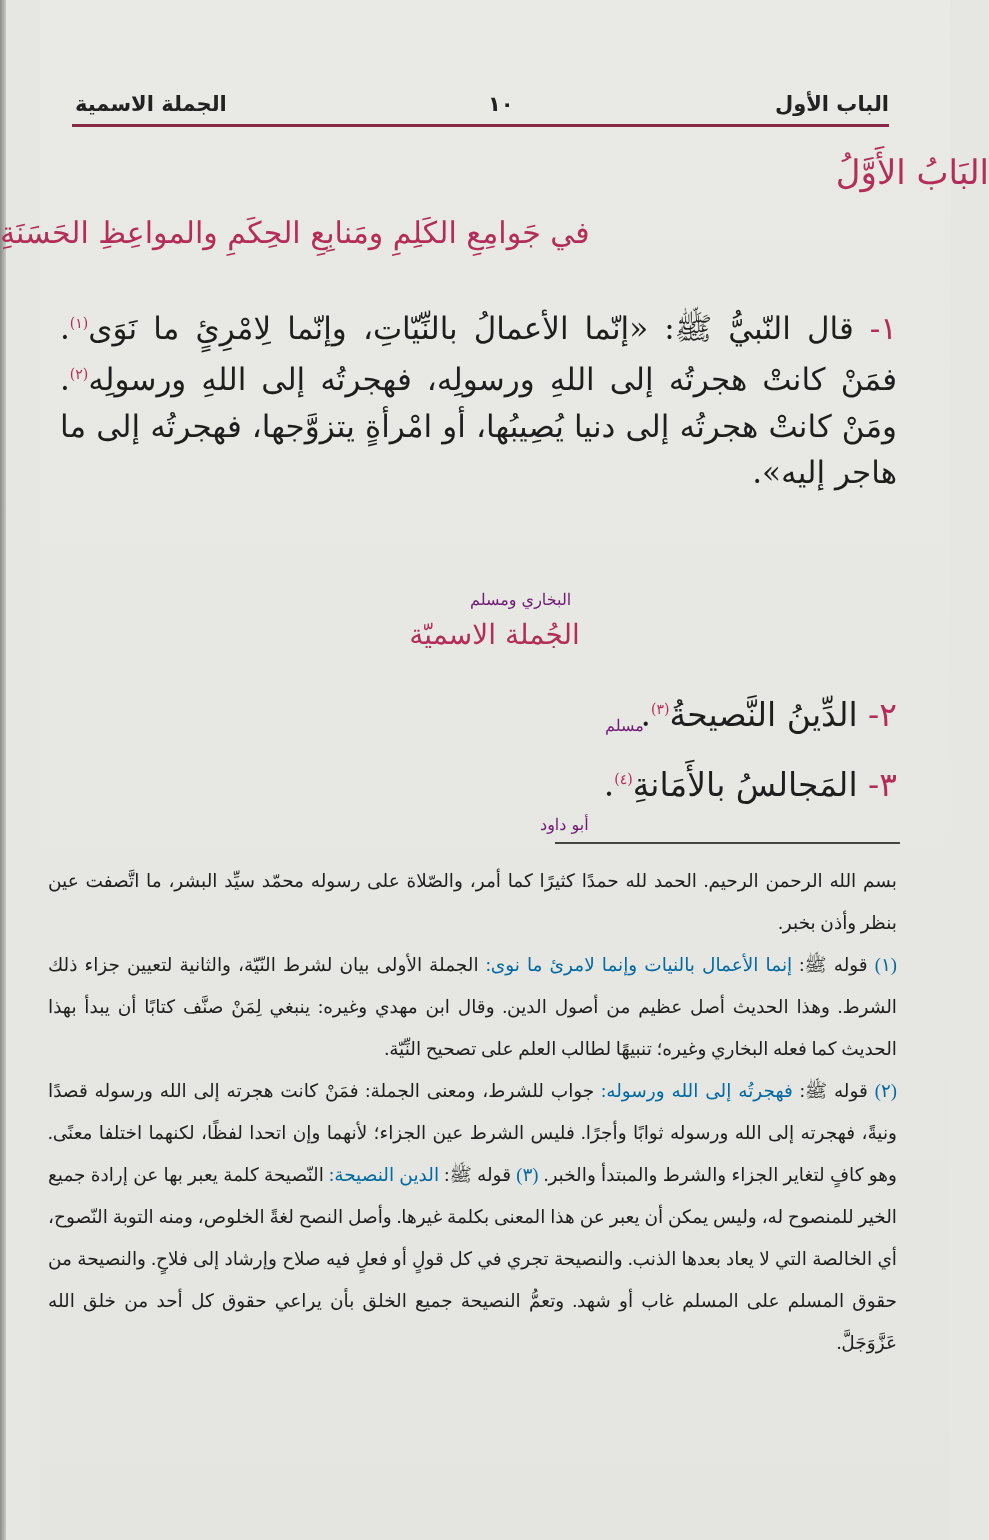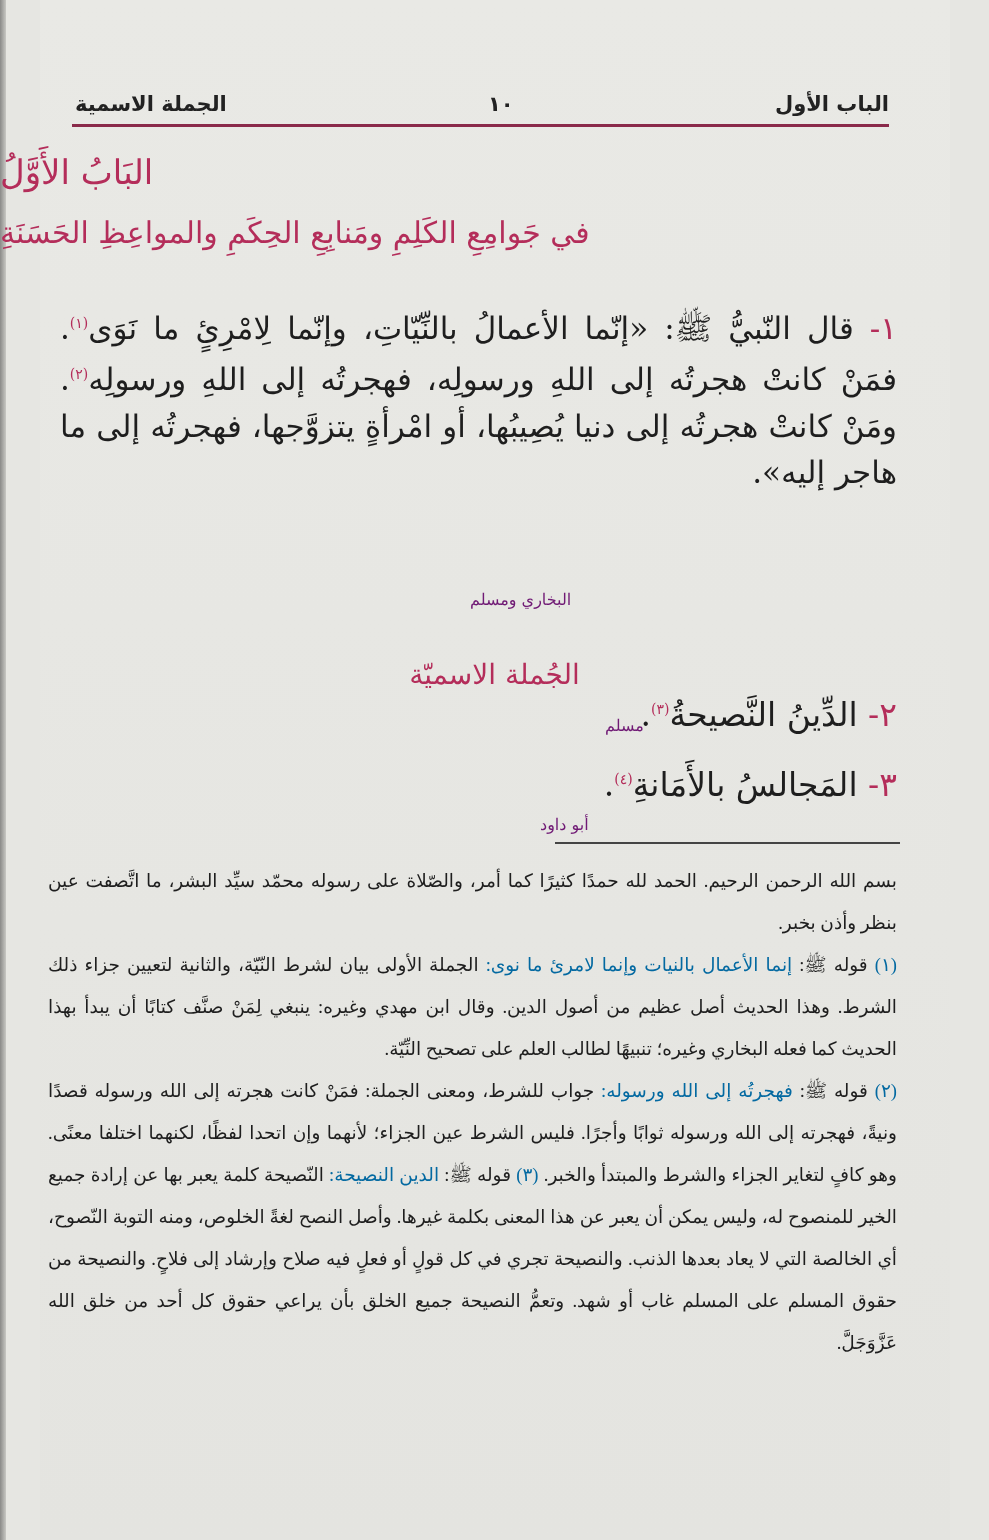--- a/index.html
+++ b/index.html
@@ -23,40 +23,40 @@
     display:flex; justify-content:space-between; align-items:center;
     direction:rtl;
     font-family:"DejaVu Sans", sans-serif; font-weight:bold; font-size:21px;
     color:#222;
   }
   .header-rule {
     position:absolute; left:72px; right:100px; top:124px; height:3px;
     background:#8a2a4a;
   }
   .chapter-title {
-    position:absolute; left:0; right:0; top:152px; text-align:left;
+    position:absolute; left:0; right:0; top:152px; text-align:right;
     font-size:34px; color:#b42d5a;
   }
   .chapter-subtitle {
     position:absolute; left:0; right:0; top:215px; text-align:left;
     font-size:30px; color:#b42d5a;
   }
   .hadith-block {
     position:absolute; right:92px; left:60px; top:300px;
     font-size:31px; line-height:46px; text-align:justify; direction:rtl;
   }
   .num { color:#b42d5a; }
   .fn-ref { font-size:14px; vertical-align:super; color:#b42d5a; }
   .source {
     font-size:16px; color:#701a75;
   }
   .src1 { position:absolute; left:470px; top:590px; }
   .section-title {
     position:absolute; left:0; right:0; top:618px; text-align:center;
-    font-size:28px; color:#b42d5a;margin-top:40px;
+    font-size:28px; color:#b42d5a;
   }
   .hadith-line {
     position:absolute; right:92px; font-size:33px; direction:rtl;
   }
   .h2 { top:695px; }
   .h3 { top:765px; }
   .src2 { position:absolute; left:605px; top:716px;text-align:right; }
   .src3 { position:absolute; left:540px; top:815px; }
   .fn-divider {
     position:absolute; left:555px; width:345px; top:842px; height:2px;

